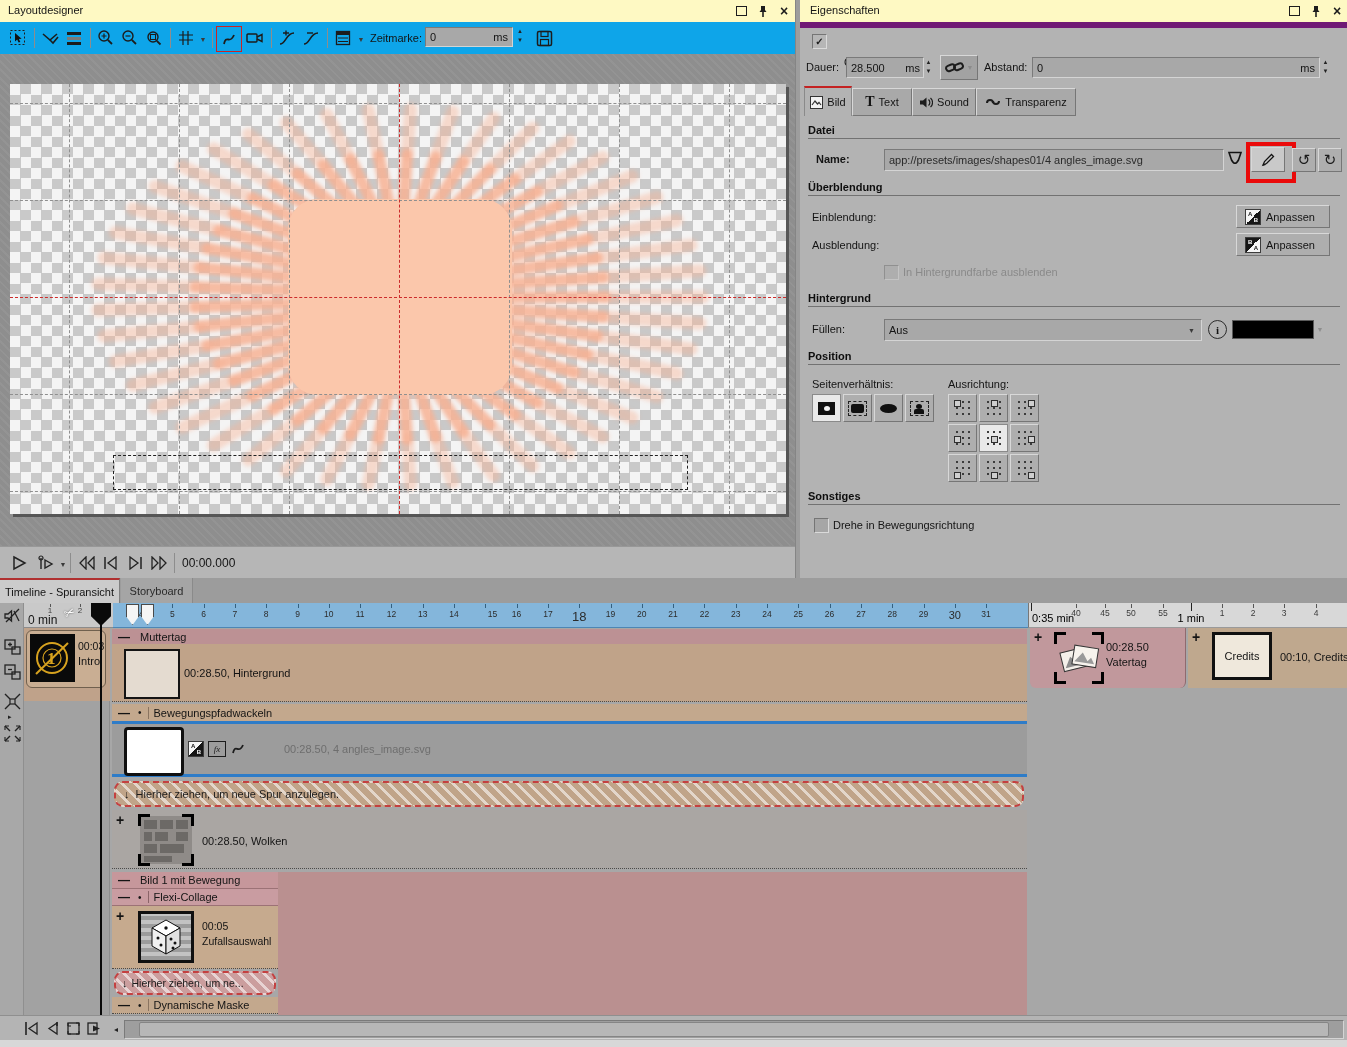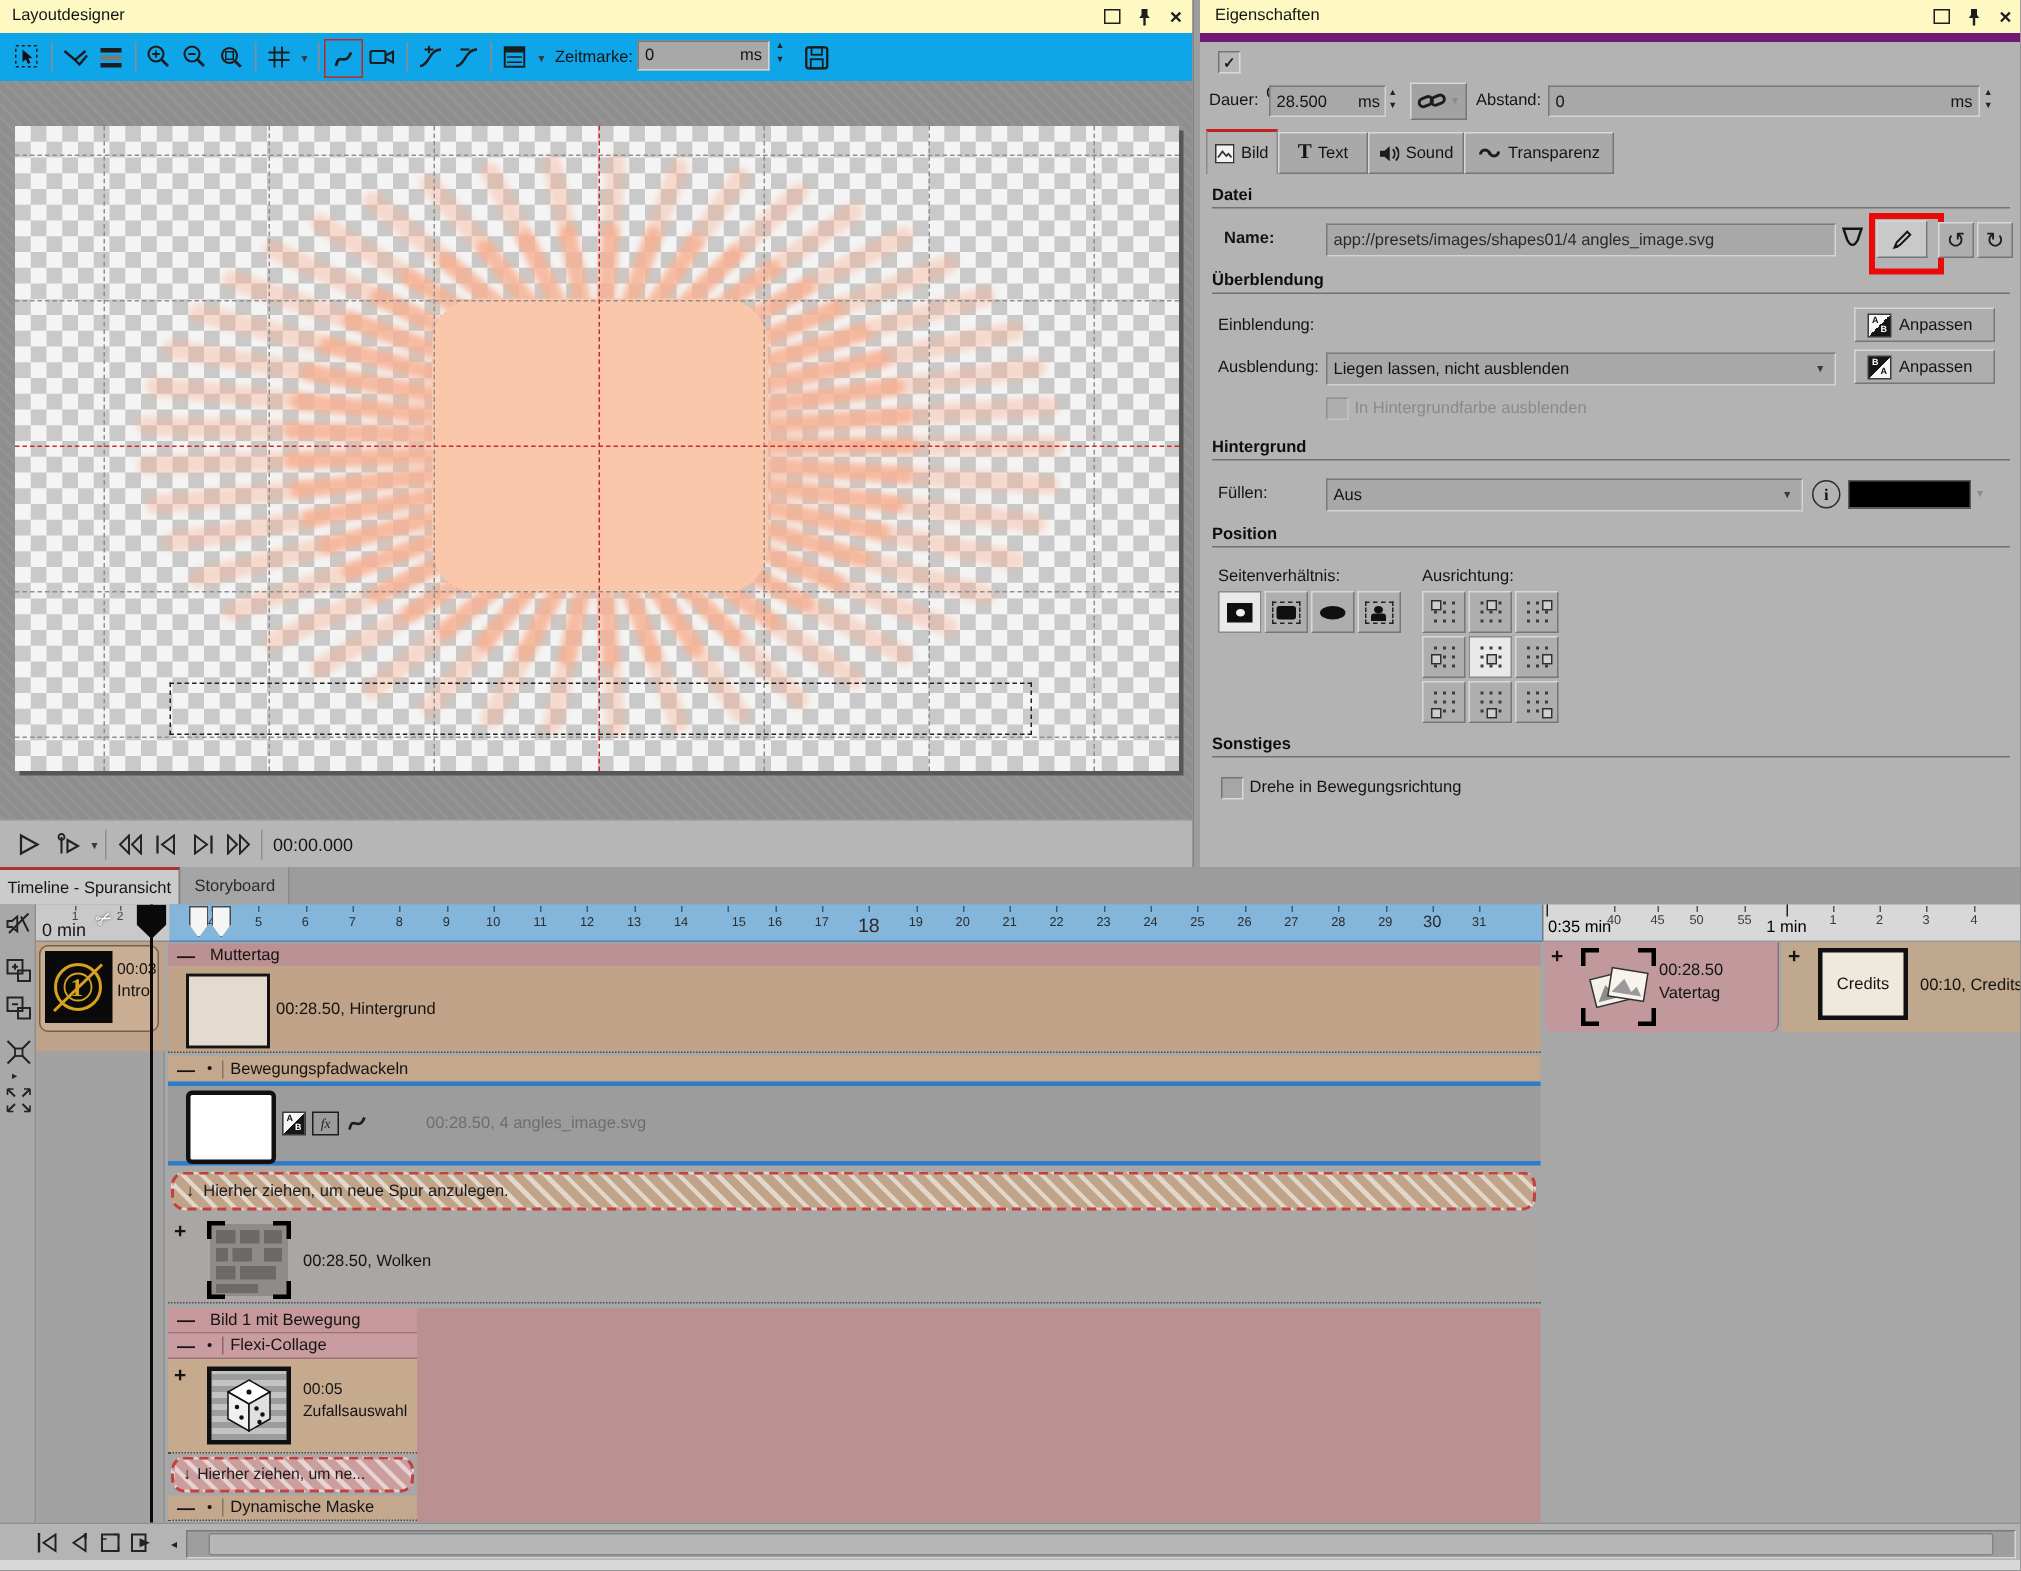--- a/index.html
+++ b/index.html
@@ -428,24 +428,20 @@
     <div class="abs hdrline" style="left:8px;top:195px;width:532px;"></div>
     <span class="abs nw" style="left:12px;top:211px;">Einblendung:</span>
     <div class="abs raised" style="left:436px;top:205px;width:94px;height:23px;display:flex;align-items:center;gap:5px;padding-left:8px;box-sizing:border-box;">
       <div class="abico">
           <span style="top:1px;left:2px;color:#111;">A</span>
           <span style="bottom:1px;right:2px;color:#fff;">B</span>
         </div>
       <span>Anpassen</span>
     </div>
     <span class="abs nw" style="left:12px;top:239px;">Ausblendung:</span>
-    <div class="abs sunk field" style="left:84px;top:235px;width:338px;height:20px;">
-      <span style="padding-left:4px;flex:1;" class="nw">Liegen lassen, nicht ausblenden</span>
-      <span class="ddarrow" style="padding-right:6px;">▼</span>
-    </div>
     <div class="abs raised" style="left:436px;top:233px;width:94px;height:23px;display:flex;align-items:center;gap:5px;padding-left:8px;box-sizing:border-box;">
       <div class="abico rev">
           <span style="top:1px;left:2px;color:#fff;">B</span>
           <span style="bottom:1px;right:2px;color:#111;">A</span>
         </div>
       <span>Anpassen</span>
     </div>
     <div class="abs chk dis" style="left:84px;top:265px;"></div>
     <span class="abs nw" style="left:103px;top:266px;color:#8a8a8a;">In Hintergrundfarbe ausblenden</span>
 

